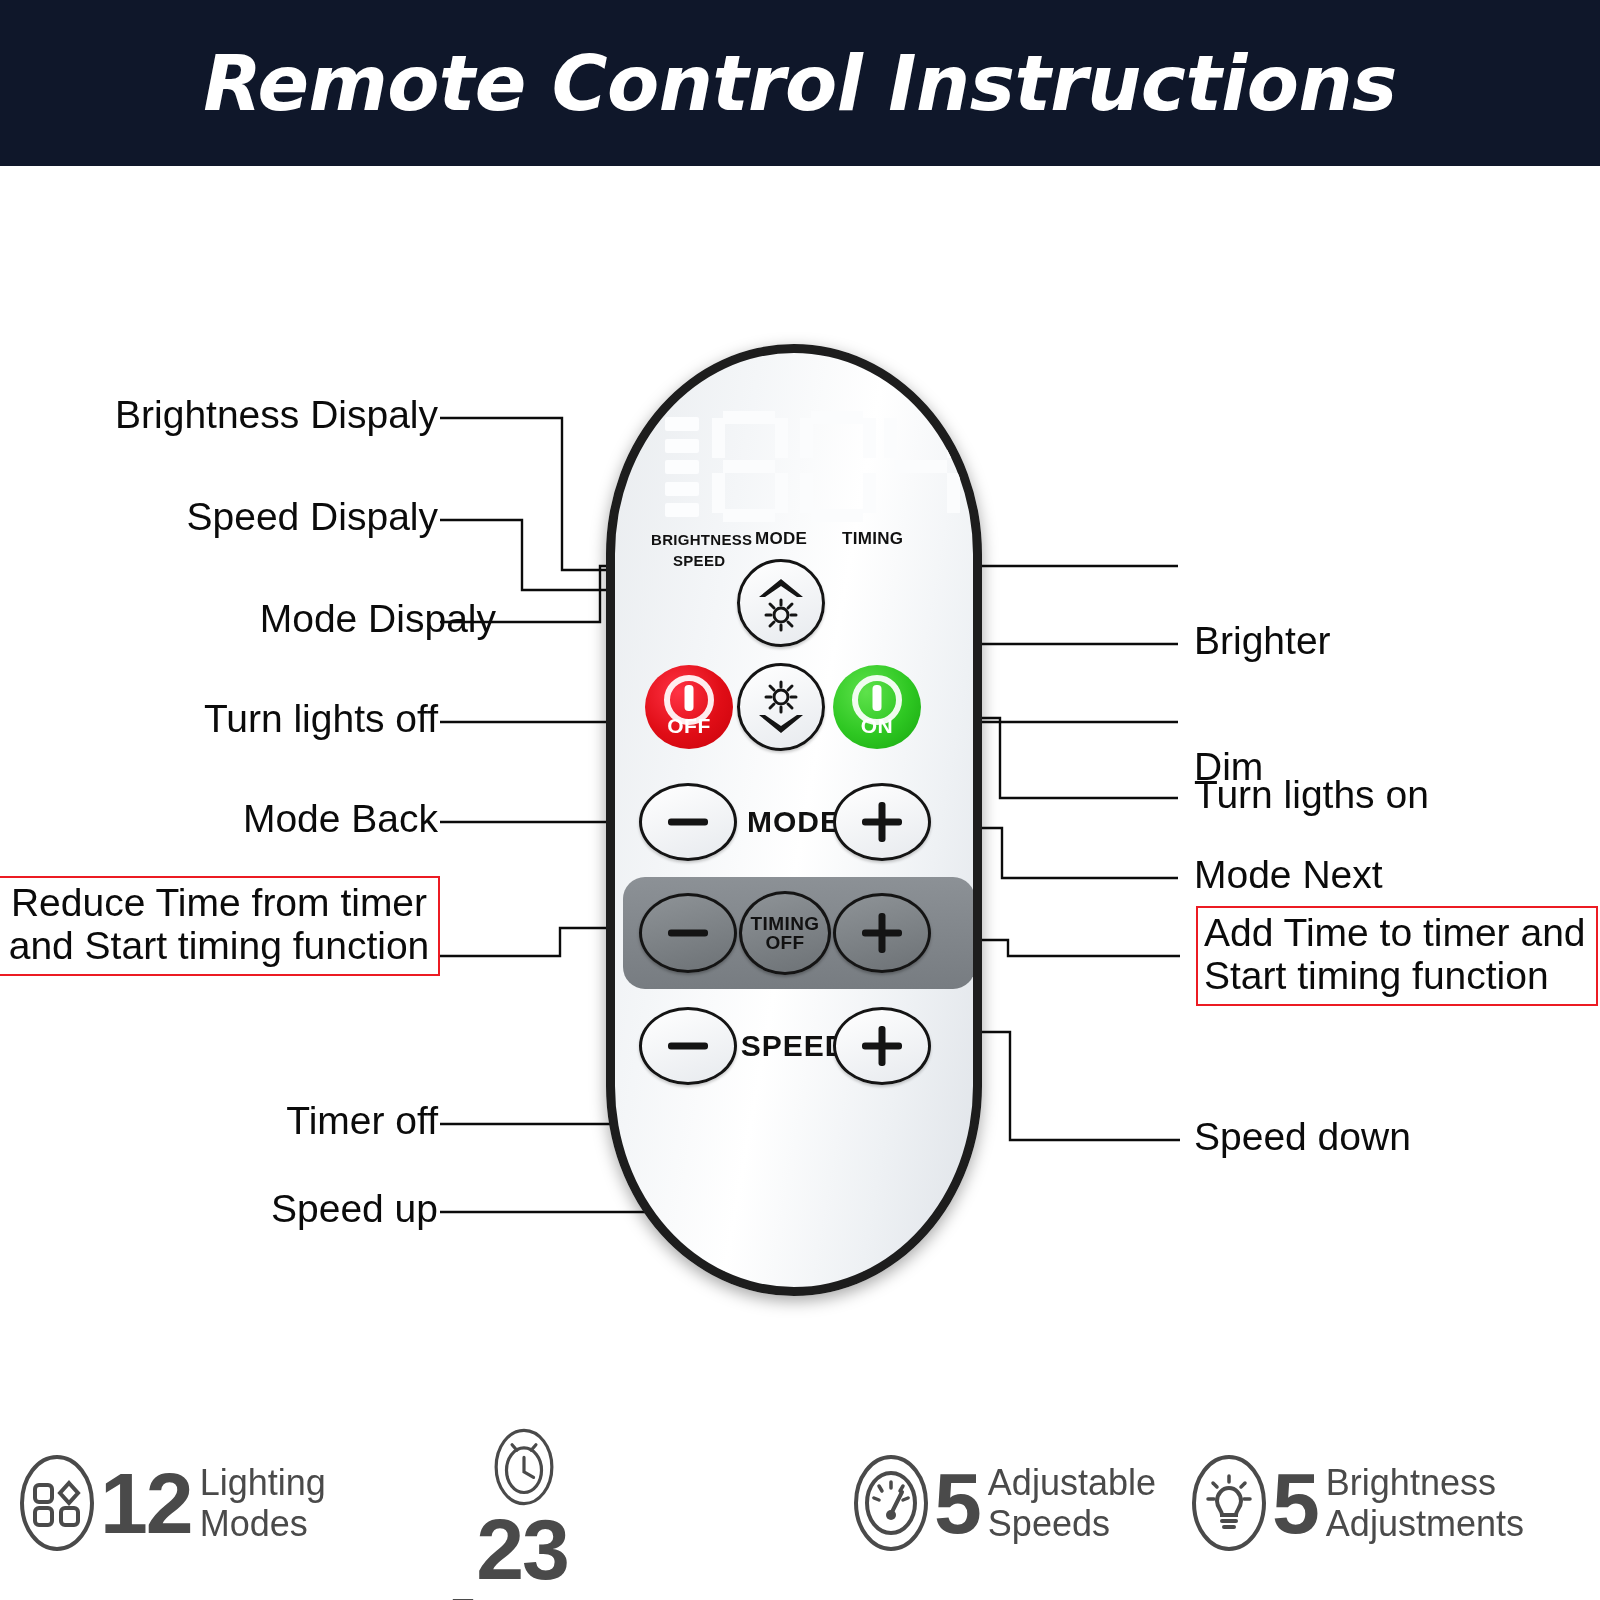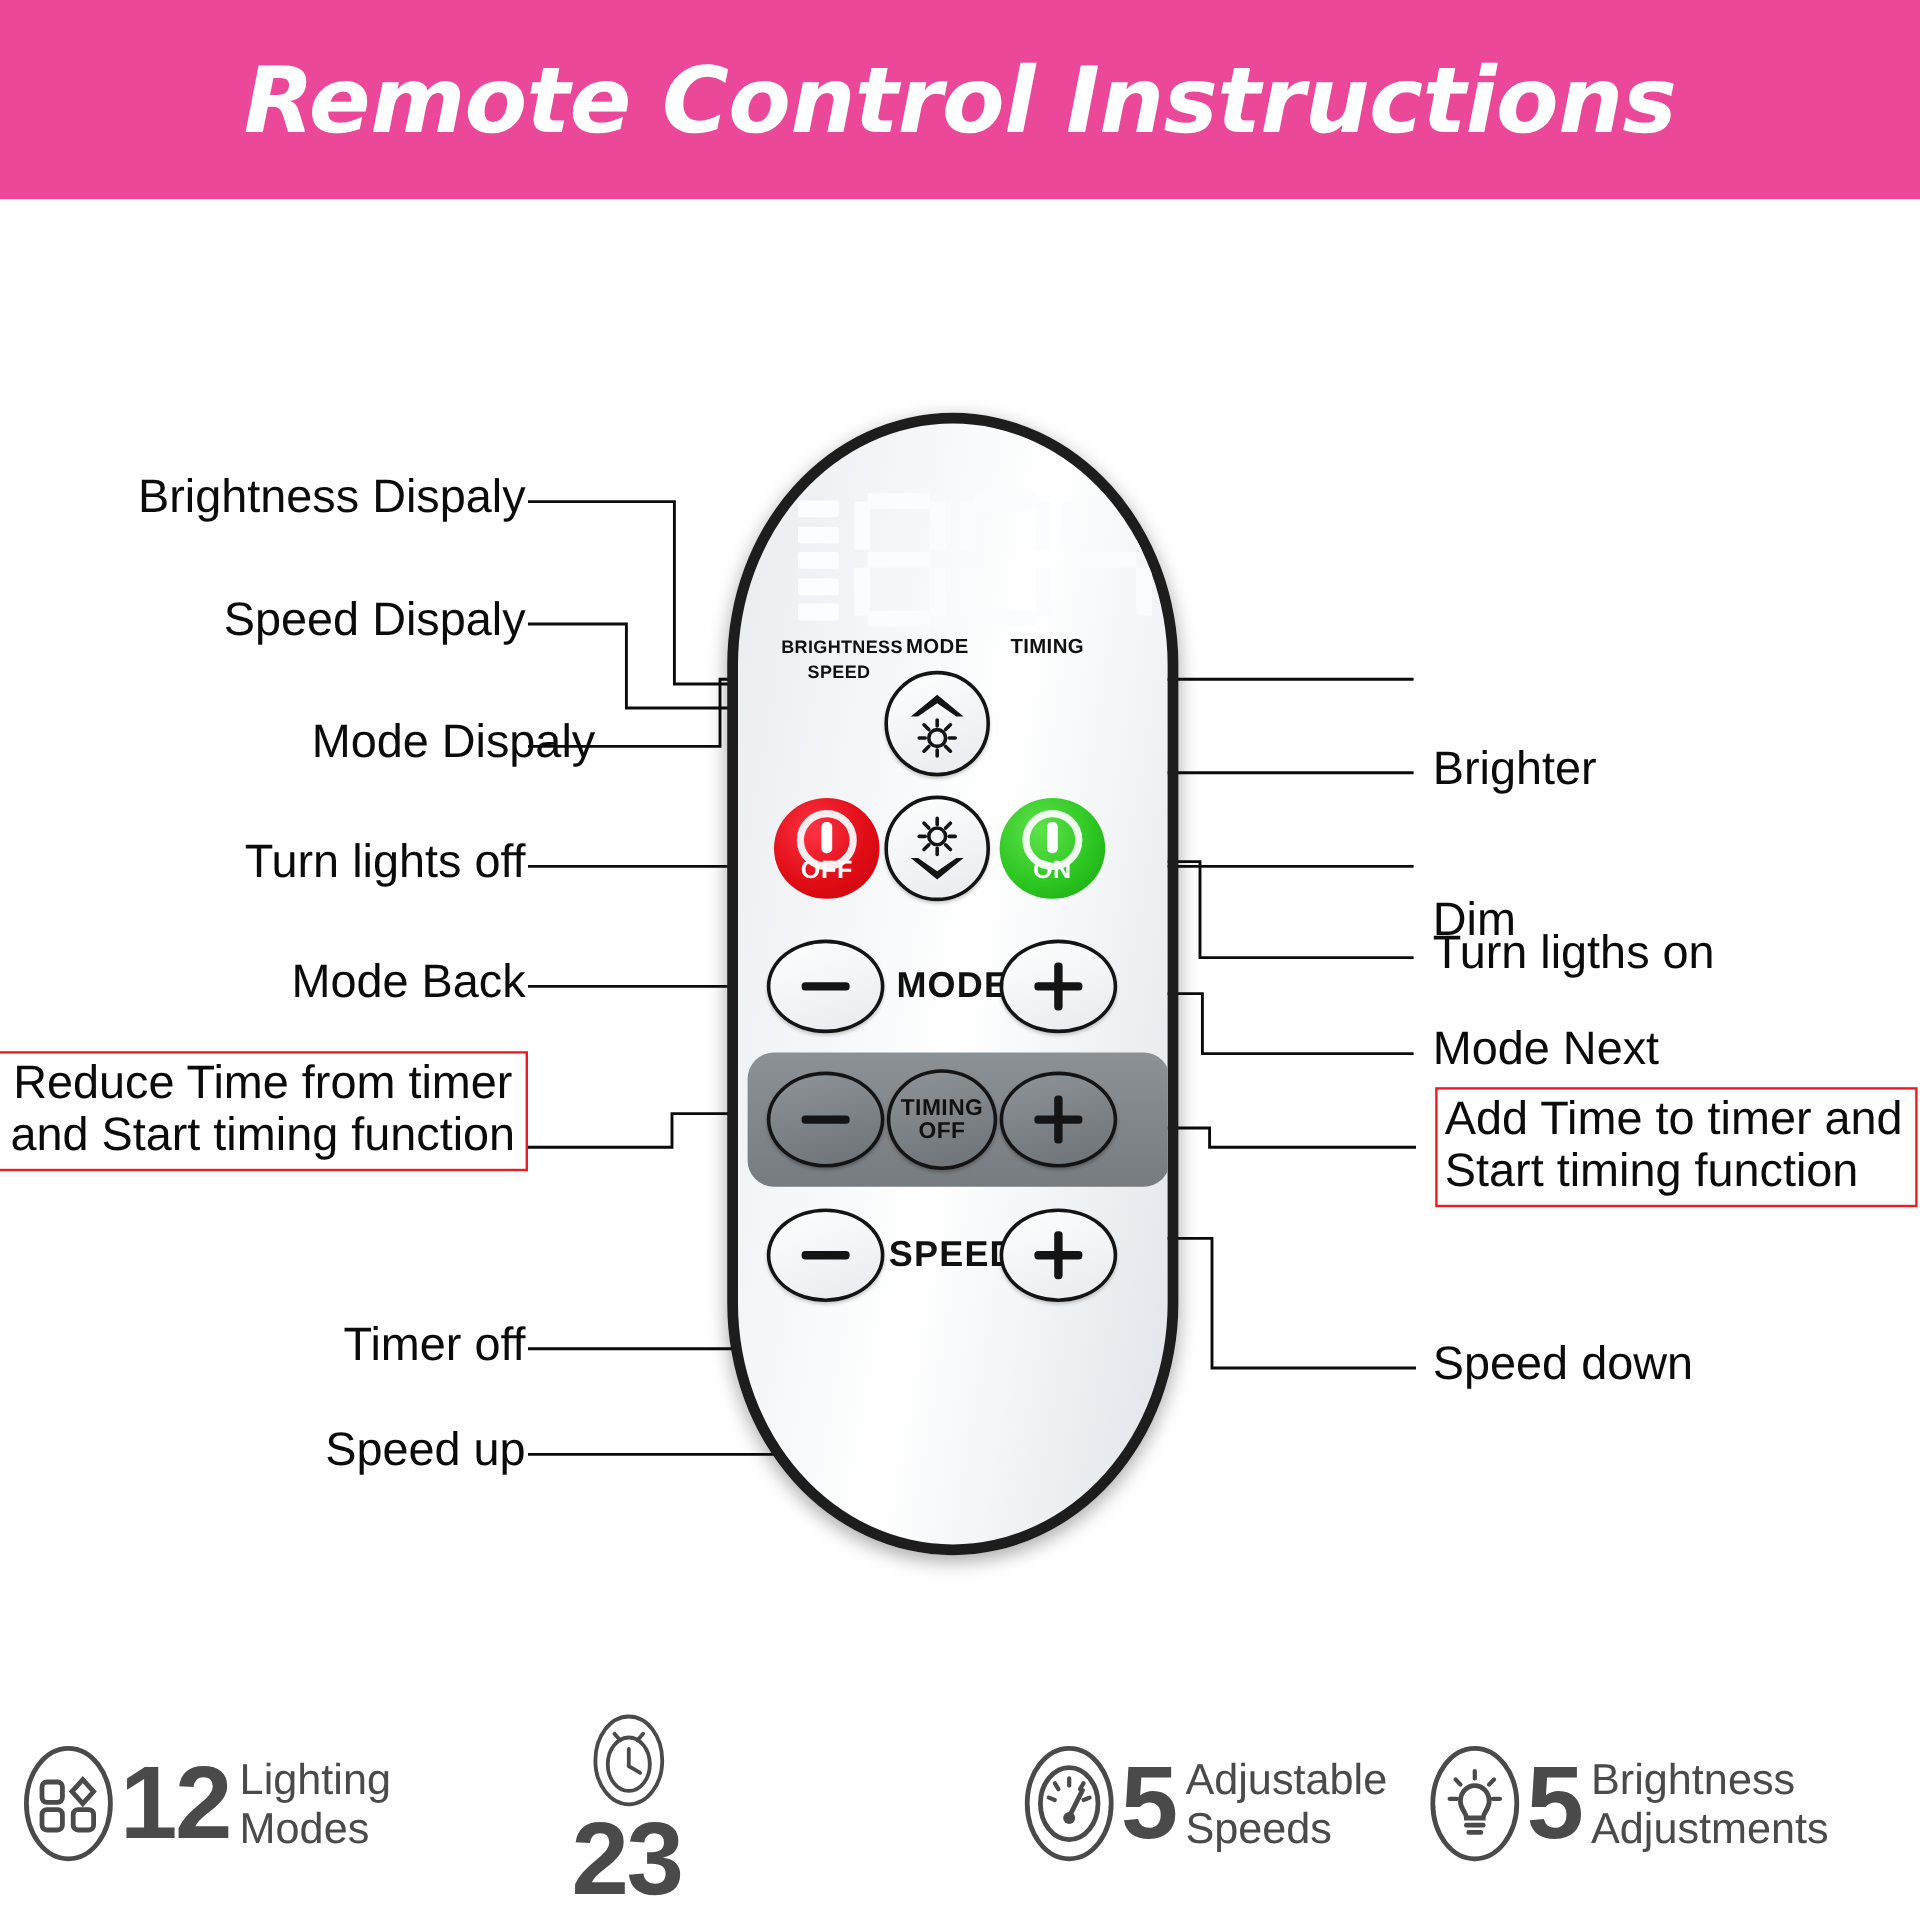--- a/index.html
+++ b/index.html
@@ -9,21 +9,21 @@
     background:#ffffff;
     font-family:"Liberation Sans", sans-serif;
     position:relative;
     overflow:hidden;
     color:#111;
   }
 
   
   #header {
     position:absolute; left:0; top:0; width:1600px; height:166px;
-    background:#ec4899;
+    background:#0f172a;
   }
   #header-title {
     position:absolute; left:0; top:0; width:1600px; height:166px;
     display:flex; align-items:center; justify-content:center;
     color:#ffffff;
     font-family:"DejaVu Sans", sans-serif;
     font-weight:bold; font-style:italic;
     font-size:76px;
     letter-spacing:-0.5px;
     white-space:nowrap;

